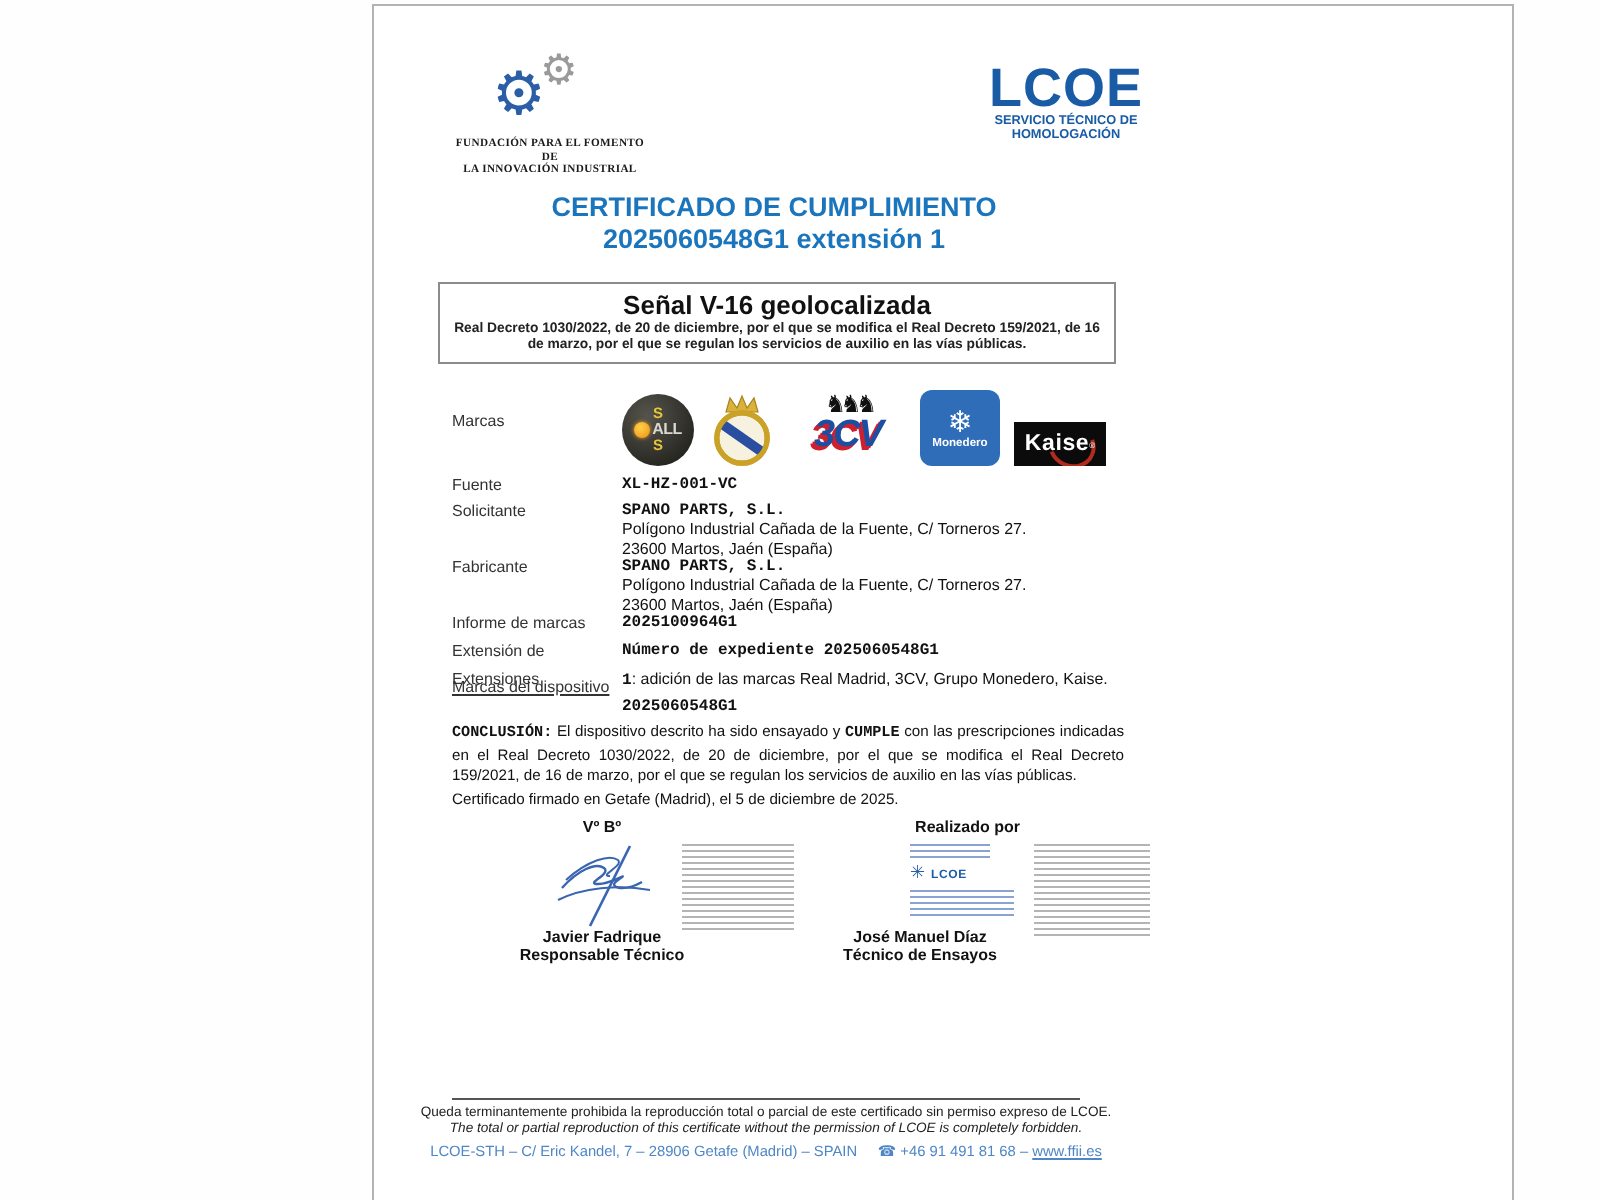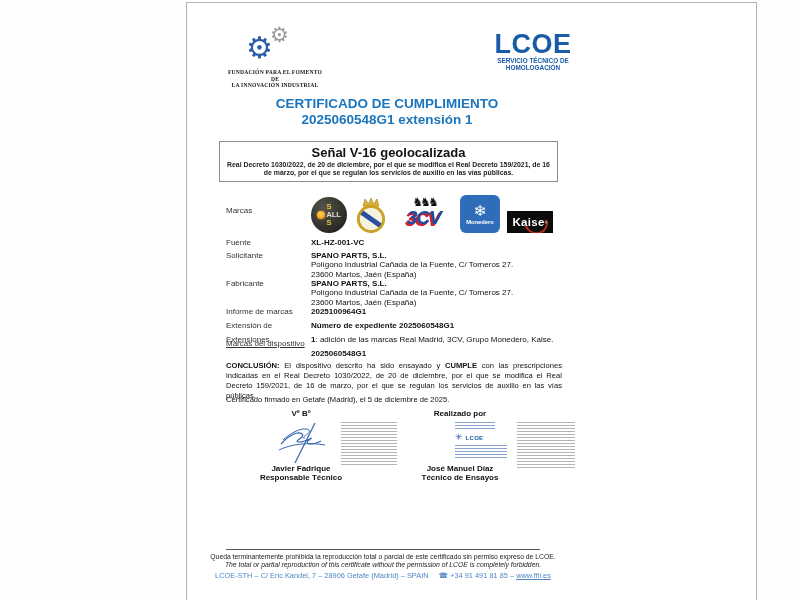--- a/index.html
+++ b/index.html
@@ -18,21 +18,21 @@
   .lcoe-sub{font-weight:bold;font-size:6.4px;line-height:7.4px;}
   
   .title{left:0;top:93px;width:400px;text-align:center;color:#1b75bc;font-weight:bold;font-size:13.5px;line-height:15.5px;}
   
   .pbox{left:32px;top:138px;width:327px;border:1px solid #8c8c8c;background:#fff;text-align:center;padding:2px 5px 4px 5px;}
   .pbox-name{font-weight:bold;font-size:13px;line-height:17px;color:#111;}
   .pbox-decree{font-weight:bold;font-size:6.9px;line-height:8.2px;color:#222;}
   
   .flabel{left:39px;font-size:8px;color:#333;}
   .fval{left:124px;font-size:8px;color:#111;}
-  .b{font-weight:bold;}
+  .b{font-weight:bold;font-family:Liberation Mono, monospace;}
   .addr{line-height:9.4px;}
   
   .logos{left:124px;top:192px;width:300px;height:38px;display:flex;align-items:flex-end;gap:7px;}
   .lg-sosall{width:36px;height:36px;border-radius:50%;background:radial-gradient(circle at 35% 30%,#55544c,#181814);
     display:flex;flex-direction:column;align-items:center;justify-content:center;line-height:8px;}
   .sos-s{font-size:7.5px;font-weight:bold;color:#e8c33a;}
   .sos-mid{display:flex;align-items:center;gap:1px;}
   .sos-dot{width:8px;height:8px;border-radius:50%;background:radial-gradient(circle at 40% 35%,#ffd24a,#ef8f12);box-shadow:0 0 2px #f7a11a;}
   .sos-all{font-size:8px;font-weight:bold;color:#d9d9cf;letter-spacing:-.3px;}
   .lg-rm{width:34px;height:36px;}
@@ -162,21 +162,21 @@
   <div class="abs fval" style="top:332px;"><span class="b">1</span><span>: adición de las marcas Real Madrid, 3CV, Grupo Monedero, Kaise.</span></div>
 
   <div class="abs flabel" style="top:336px;text-decoration:underline;">Marcas del dispositivo</div>
   <div class="abs fval b" style="top:346px;">2025060548G1</div>
 
   <div class="abs conclusion"><span class="b">CONCLUSIÓN:</span><span> El dispositivo descrito ha sido ensayado y </span><span class="b">CUMPLE</span><span> con las prescripciones indicadas en el Real Decreto 1030/2022, de 20 de diciembre, por el que se modifica el Real Decreto 159/2021, de 16 de marzo, por el que se regulan los servicios de auxilio en las vías públicas.</span></div>
 
   <div class="abs signedline">Certificado firmado en Getafe (Madrid), el 5 de diciembre de 2025.</div>
 
   <div class="abs sig-head" style="left:64px;">Vº Bº</div>
-  <div class="abs sig-head" style="left:223px;">Realizado por</div>
+  <div class="abs sig-head" style="left:223px;text-align:right;">Realizado por</div>
 
   <div class="abs stamp" style="left:88px;">
     <svg width="58" height="42" viewBox="0 0 58 42">
       <path d="M6,22 C14,13 23,9 27,12 C31,15 17,20 24,20 C31,20 41,13 34,18 C28,22 37,24 46,19" stroke="#3a66b0" fill="none" stroke-width="1.2"></path>
       <path d="M4,28 C16,22 34,20 50,23" stroke="#3a66b0" fill="none" stroke-width="1"></path>
       <path d="M8,18 C19,8 30,5 34,8 C37,11 24,16 30,16" stroke="#3a66b0" fill="none" stroke-width="1"></path>
       <path d="M40,1 L20,41" stroke="#3a66b0" fill="none" stroke-width="1.3"></path>
     </svg>
     <div class="micro" style="width:56px;height:44px;"></div>
   </div>
@@ -204,18 +204,18 @@
 
   <div class="abs f-rule"></div>
   <div class="abs f-text">
     <div>Queda terminantemente prohibida la reproducción total o parcial de este certificado sin permiso expreso de LCOE.</div>
     <div style="font-style:italic;">The total or partial reproduction of this certificate without the permission of LCOE is completely forbidden.</div>
   </div>
   <div class="abs f-blue">
     <span>LCOE-STH – C/ Eric Kandel, 7 – 28906 Getafe (Madrid) – SPAIN</span>
     <span>&nbsp;&nbsp;&nbsp;</span>
     <span class="phone-icon">☎</span>
-    <span>+34 91 491 81 85</span>
+    <span>+46 91 491 81 68</span>
     <span> – </span>
     <a href="#" class="f-link">www.ffii.es</a>
   </div>
 
 </div>
 
 </body></html>

